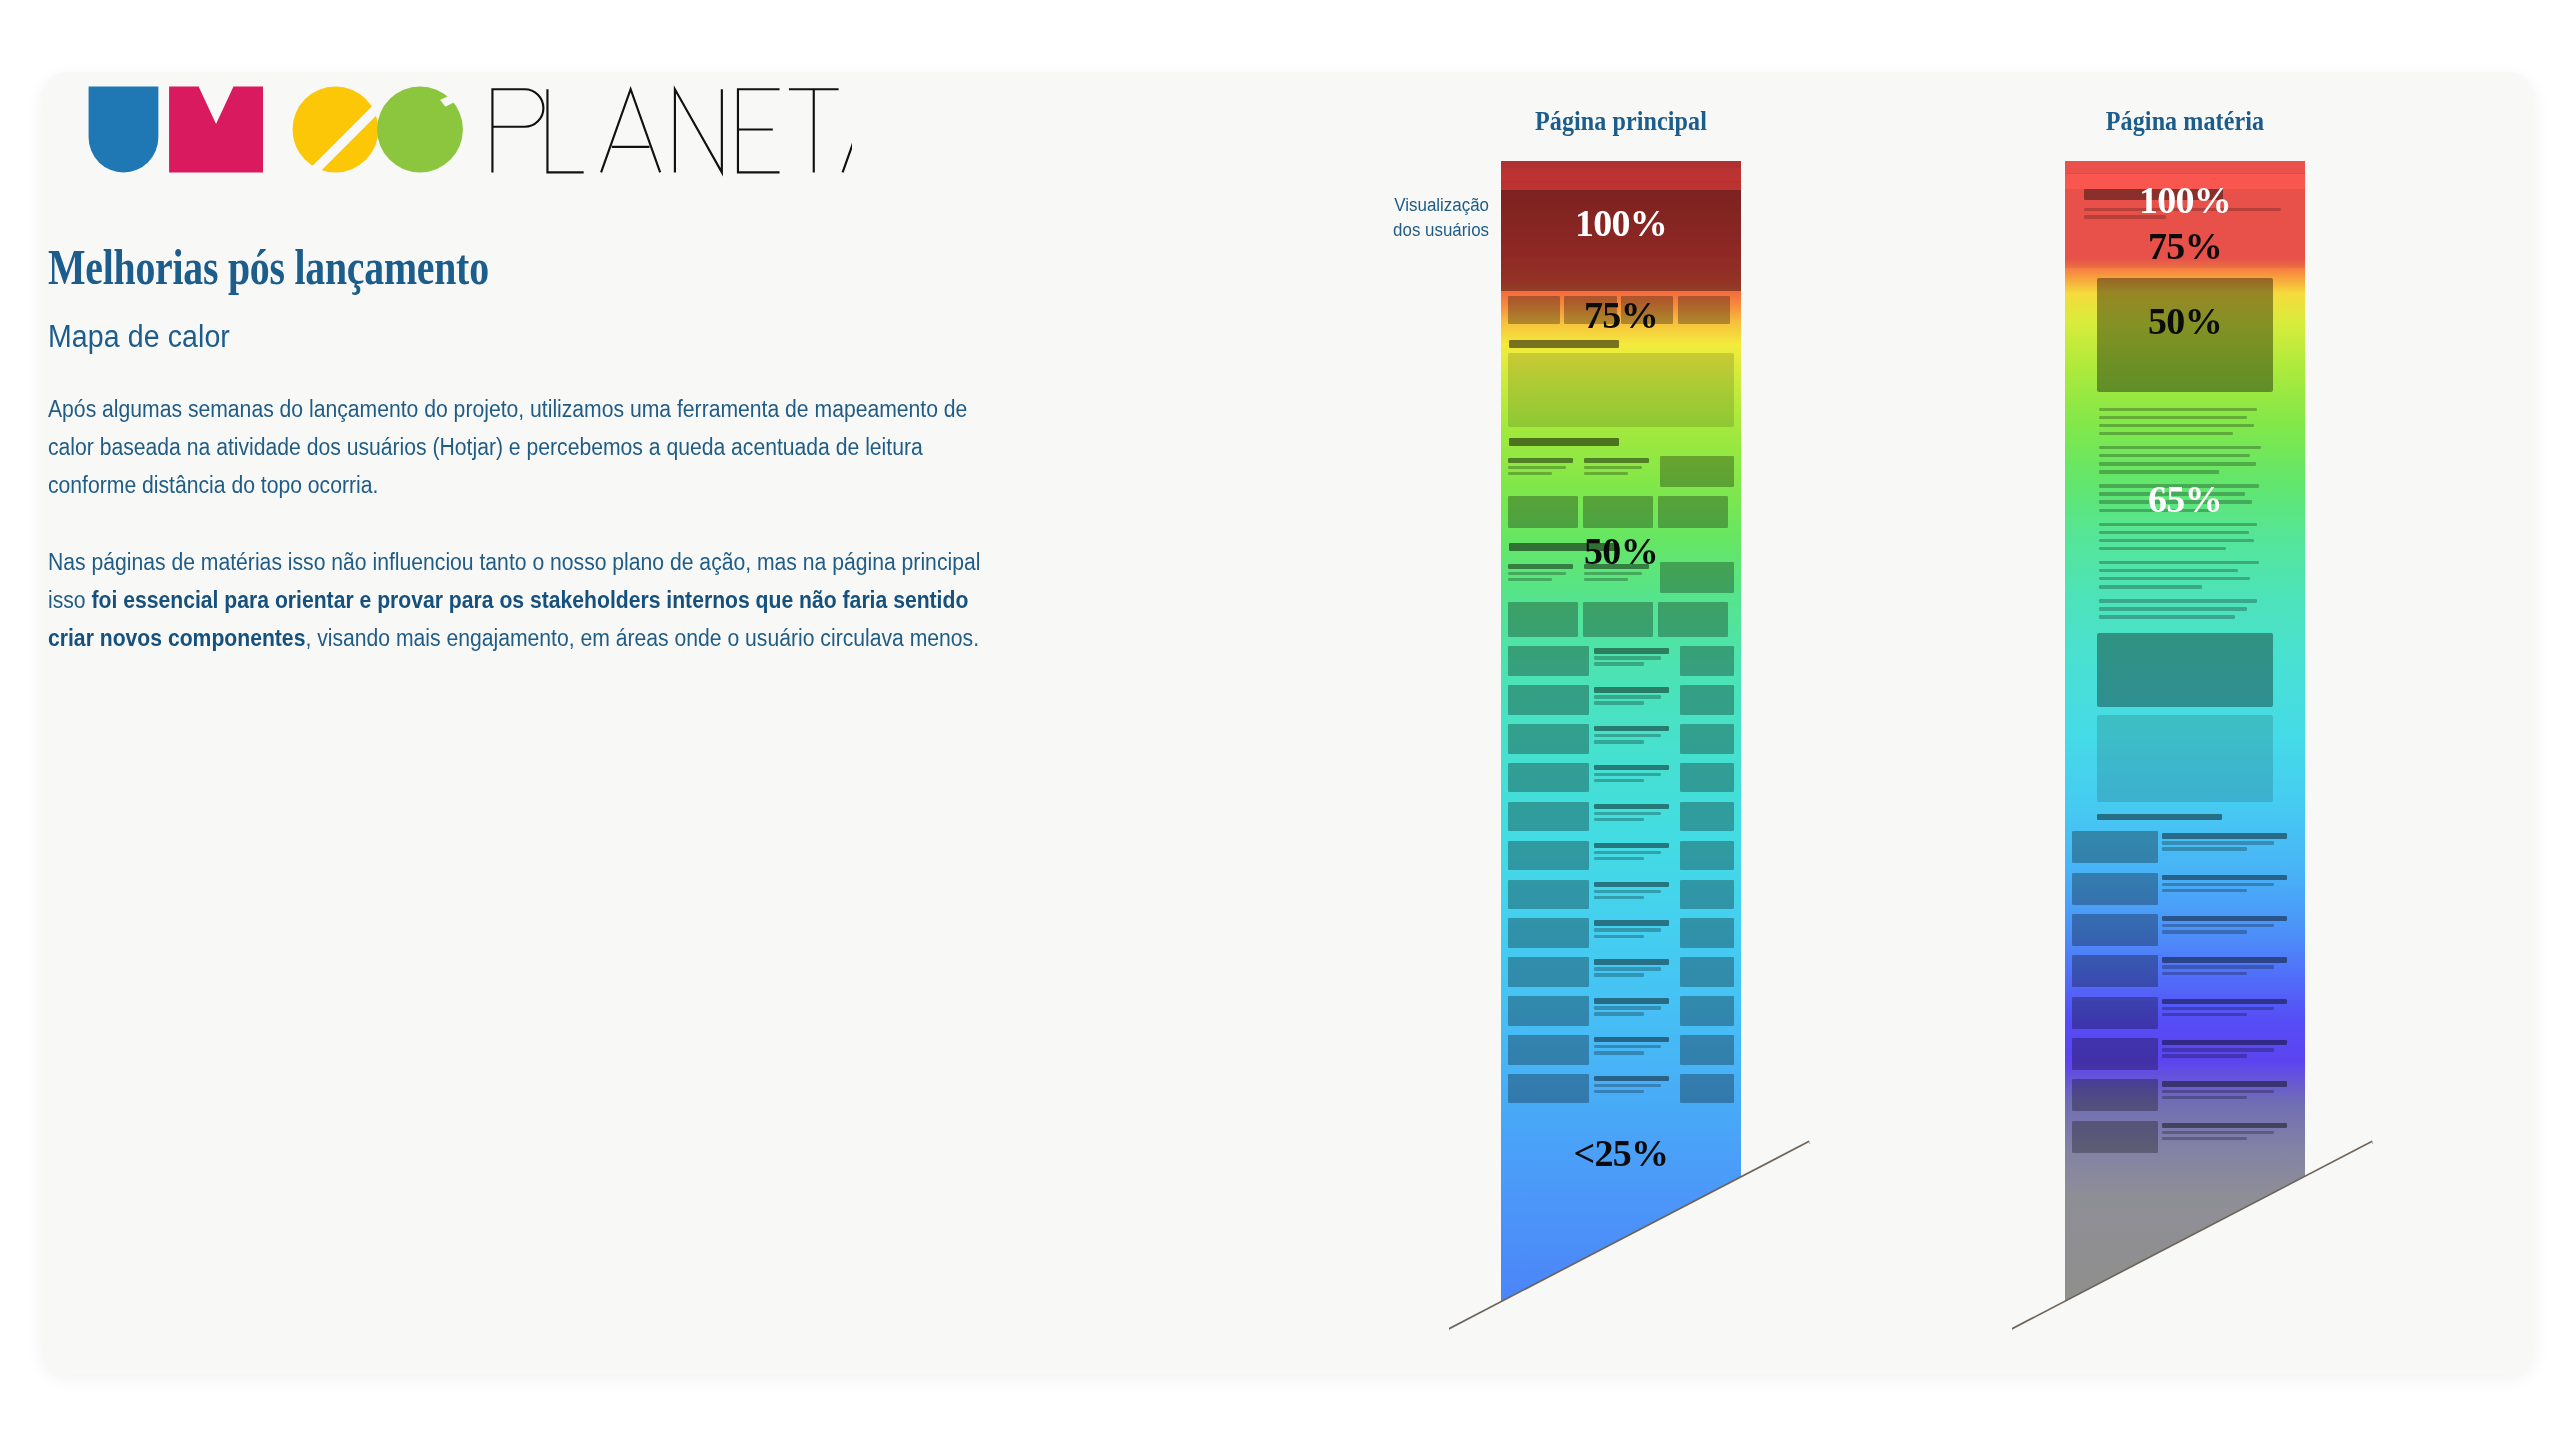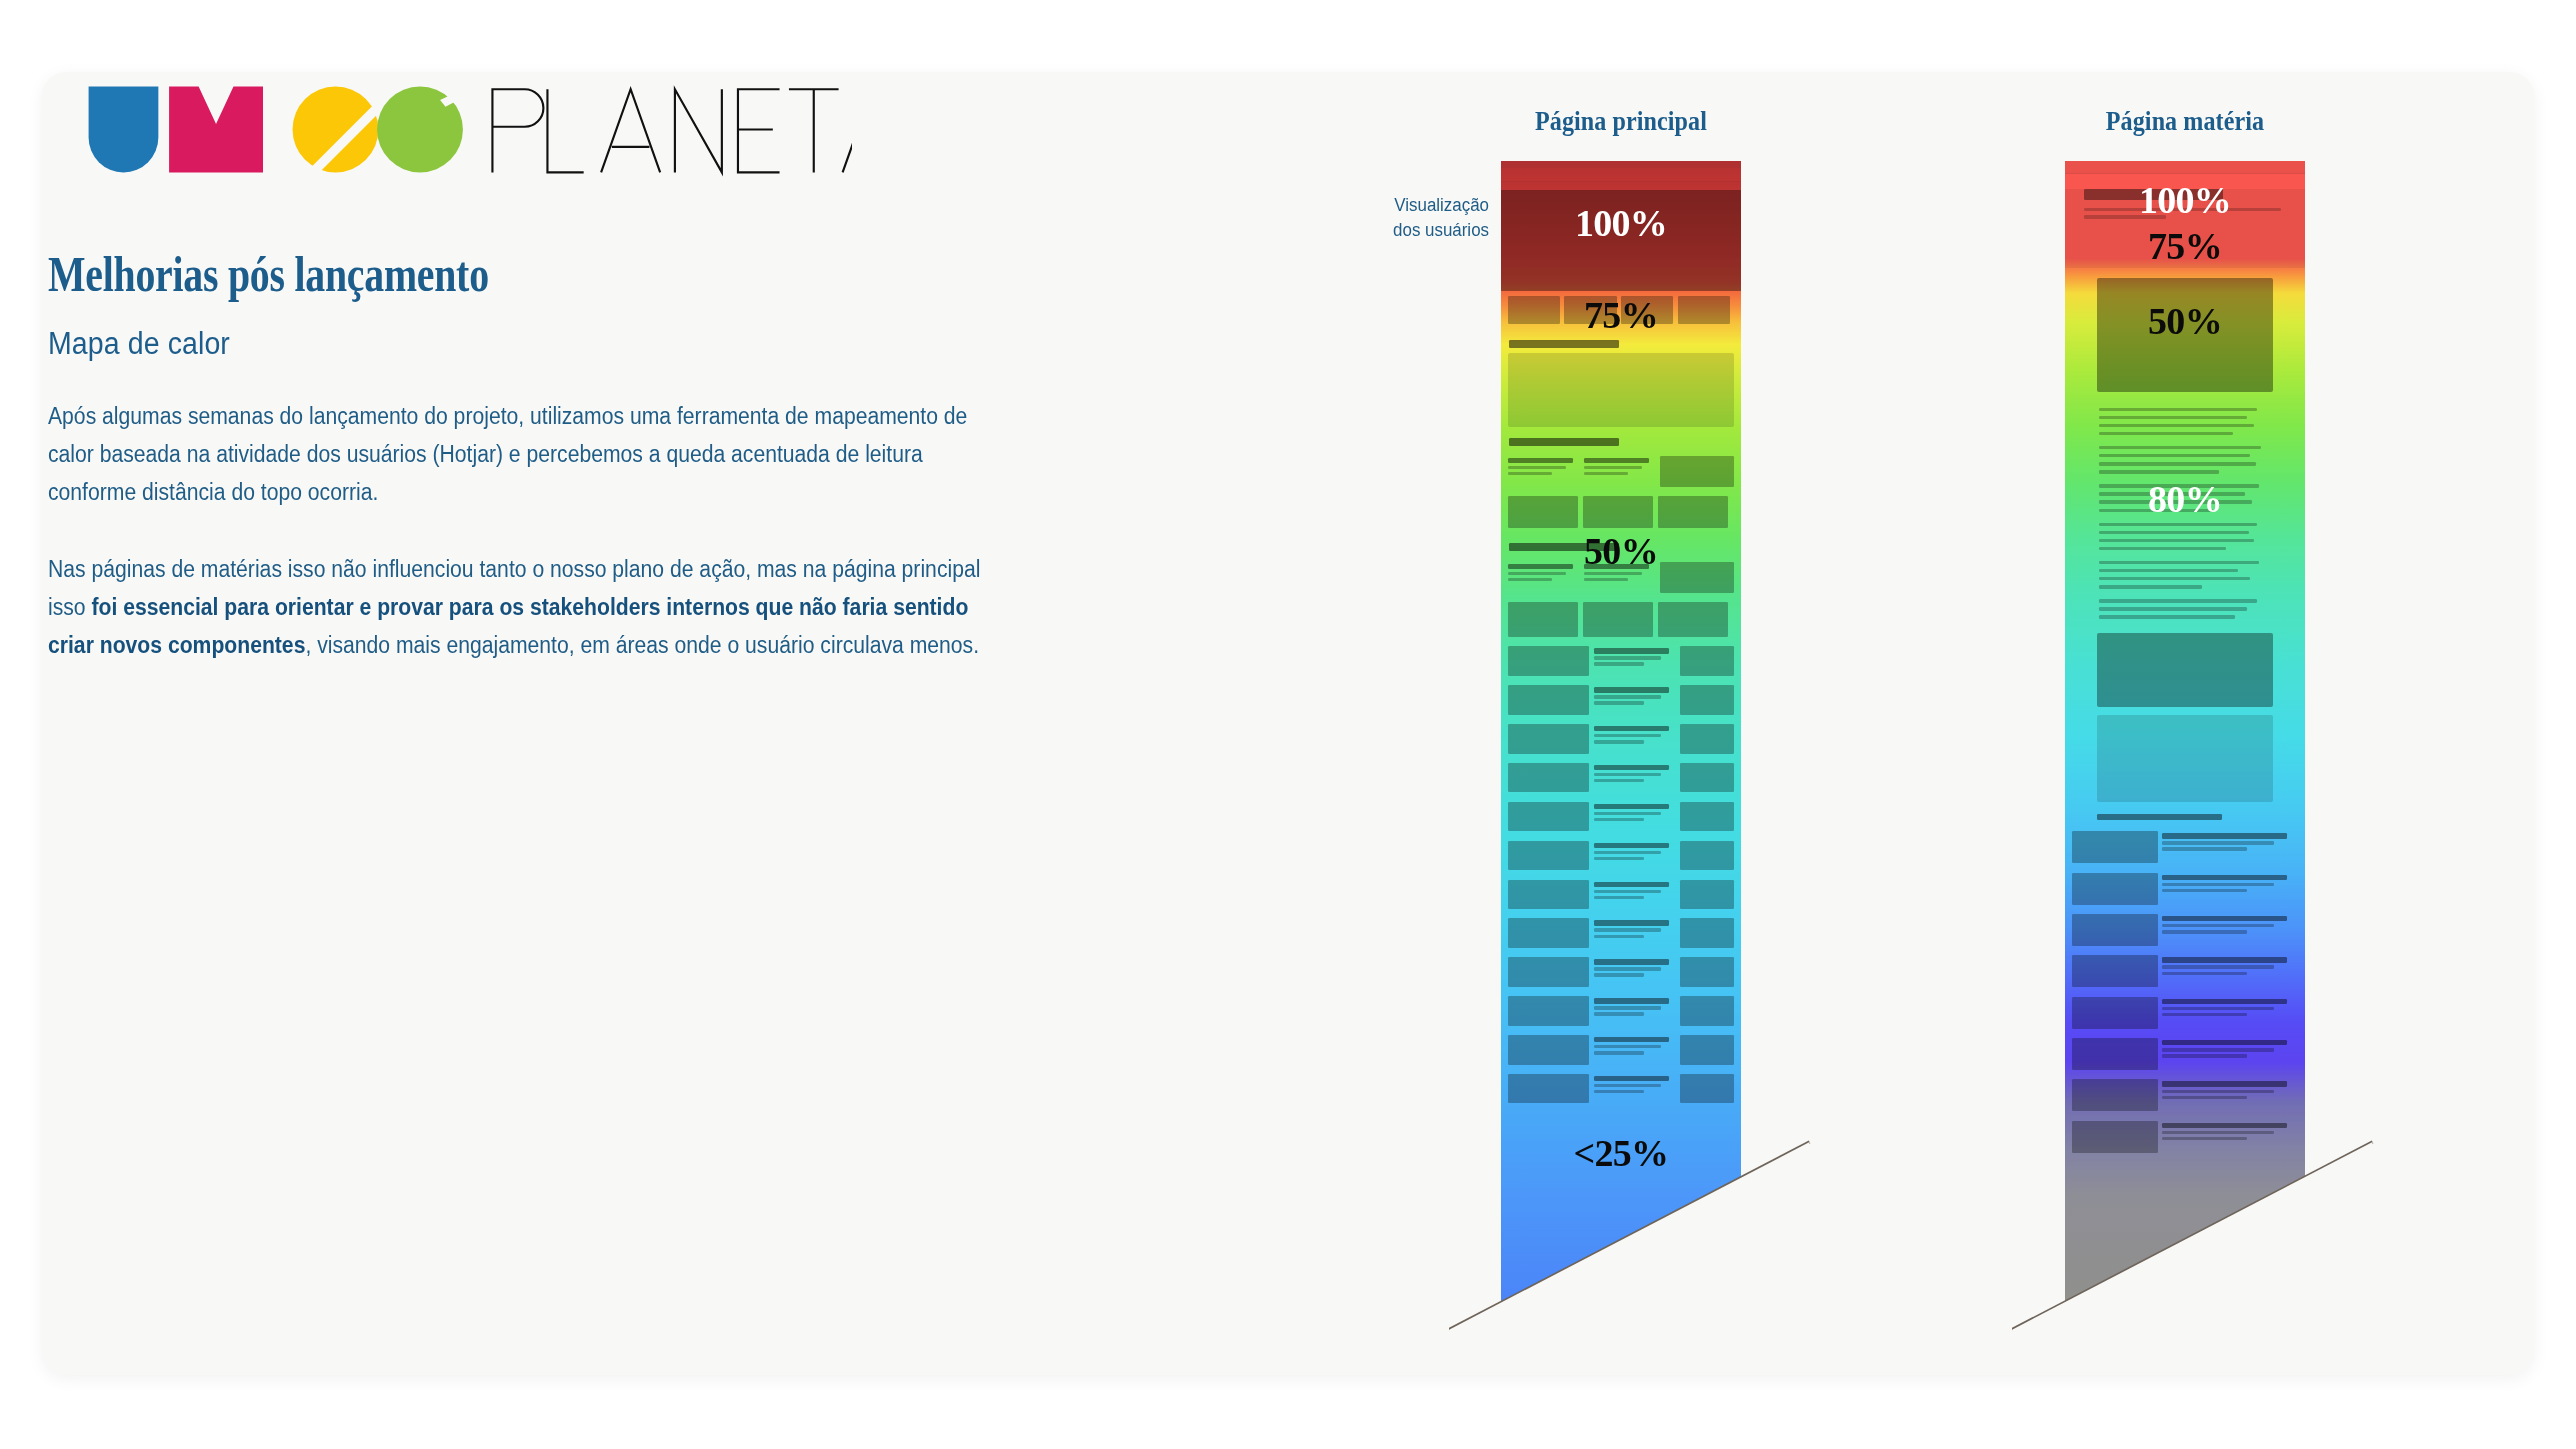--- a/index.html
+++ b/index.html
@@ -20,21 +20,21 @@
     border-radius:24px;
     box-shadow:0 4px 17.4px rgba(0,0,0,0.055);
     overflow:hidden;
   }
 
   
   .logo { position:absolute; left:47px; top:85px; width:805px; height:101px; }
   .logo svg { display:block; }
 
   
-  .left-col { position:absolute; left:48px; top:248px; width:953px; }
+  .left-col { position:absolute; left:48px; top:241px; width:953px; }
 
   .title {
     font-family:"Liberation Serif", serif;
     font-weight:700;
     font-size:51px;
     line-height:1.02;
     letter-spacing:-0.3px;
     color:#1d5d8c;
     transform:scaleX(0.78);
     transform-origin:left center;
@@ -529,17 +529,17 @@
   </svg>
 
   <div id="pct-layer">
       <div class="pct white" style="left: 1621px; top: 201px; transform: translate(-50%, 0px);">100%</div>
       <div class="pct black" style="left: 1621px; top: 293px; transform: translate(-50%, 0px);">75%</div>
       <div class="pct black" style="left: 1621px; top: 529px; transform: translate(-50%, 0px);">50%</div>
       <div class="pct black" style="left: 1621px; top: 1131px; transform: translate(-50%, 0px);">&lt;25%</div>
       <div class="pct white" style="left: 2185px; top: 178px; transform: translate(-50%, 0px);">100%</div>
       <div class="pct black" style="left: 2185px; top: 224px; transform: translate(-50%, 0px);">75%</div>
       <div class="pct black" style="left: 2185px; top: 299px; transform: translate(-50%, 0px);">50%</div>
-      <div class="pct white" style="left: 2185px; top: 477px; transform: translate(-50%, 0px);">80%</div>
+      <div class="pct white" style="left: 2185px; top: 477px; transform: translate(-50%, 0px);">65%</div>
     </div>
 
 </div>
 
 
 </body></html>

